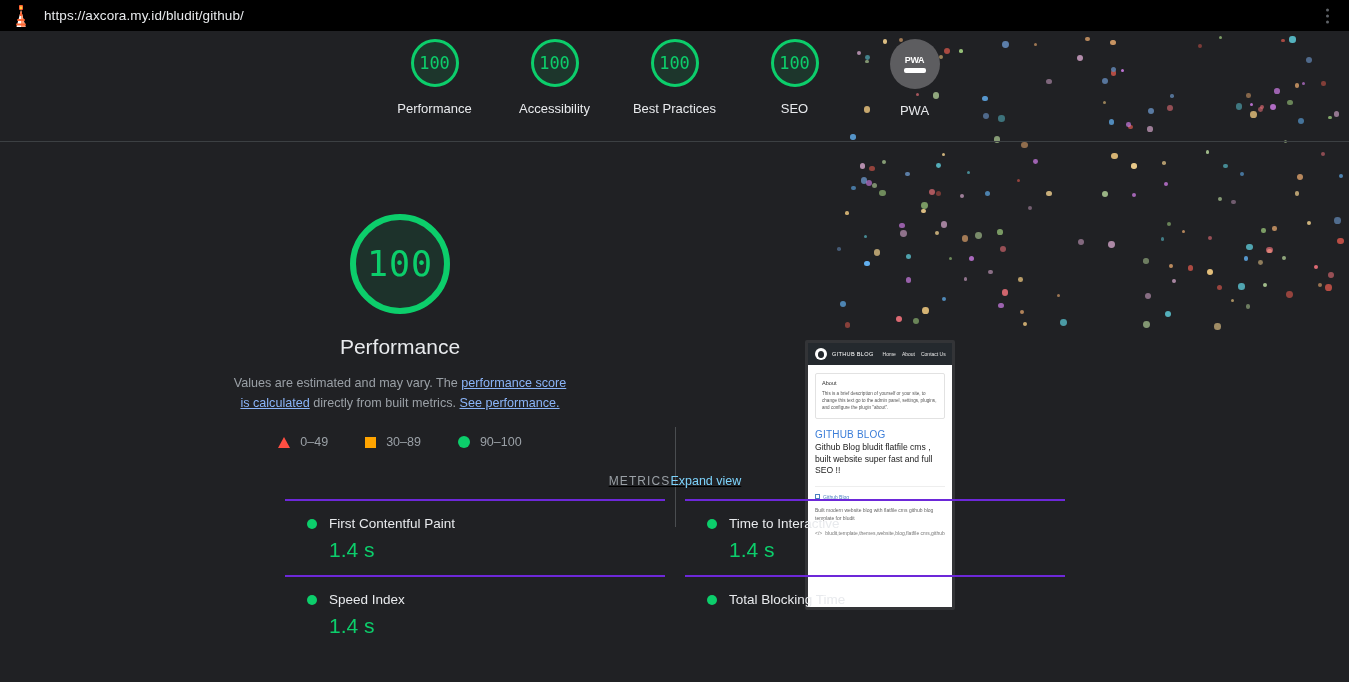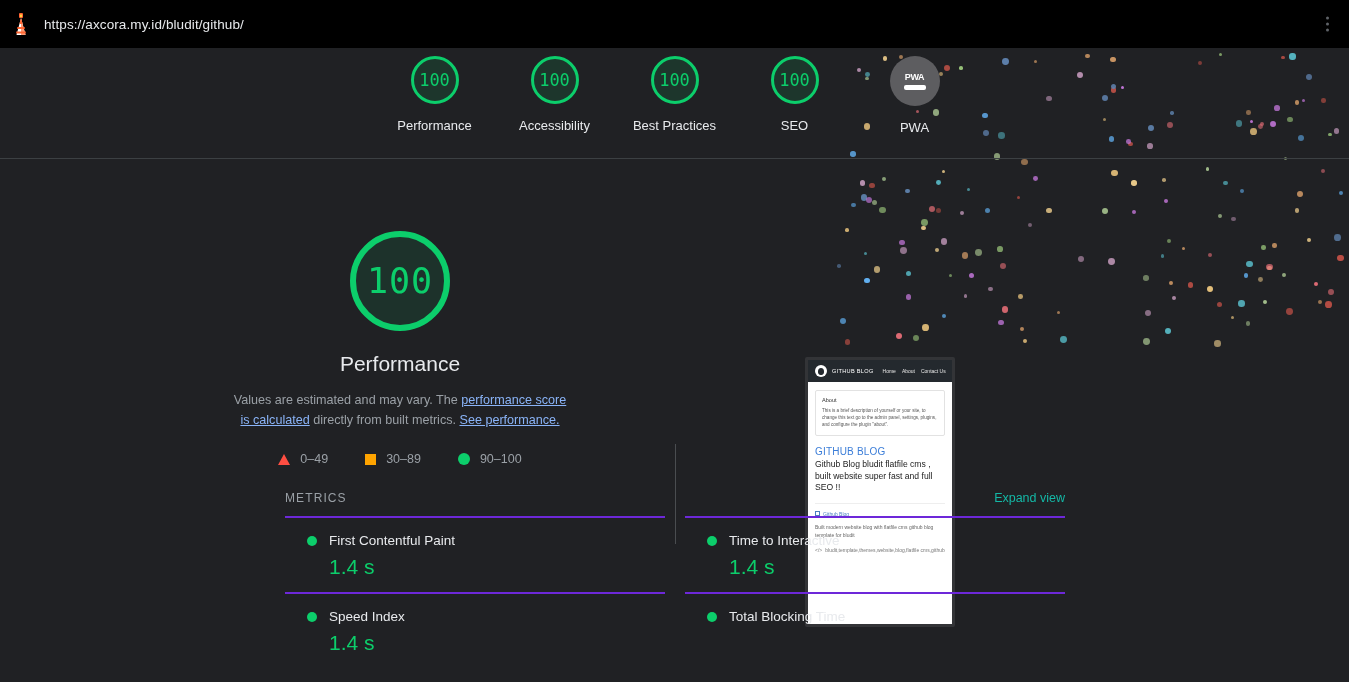--- a/index.html
+++ b/index.html
@@ -5,21 +5,21 @@
   * { box-sizing: border-box; margin: 0; padding: 0; }
   html, body {
     width: 1349px; height: 682px;
     background: #202124;
     font-family: "Liberation Sans", sans-serif;
     overflow: hidden;
   }
 
   
   .topbar {
-    height: 48px; width: 100%;
+    height: 31px; width: 100%;
     background: #000;
     display: flex; align-items: center;
     position: relative;
   }
   .lh-icon { margin-left: 10px; width: 22px; height: 24px; display: block; }
   .url-text {
     margin-left: 12px;
     color: #e8eaed; font-size: 13.5px; letter-spacing: .1px;
     white-space: nowrap;
   }
@@ -154,25 +154,26 @@
   .thumb-meta-ico { width: 5px; height: 5px; border: 1px solid #4a7fc1; flex: none; }
   .thumb-meta { color: #4a7fc1; font-size: 5px; }
   .thumb-desc { color: #666; font-size: 5px; line-height: 8px; margin-top: 6px; }
   .thumb-code-row { display: flex; gap: 3px; margin-top: 8px; align-items: flex-start; }
   .code-ico { color: #777; font-size: 5px; line-height: 7px; }
   .thumb-code { color: #777; font-size: 5px; line-height: 7px; }
 
   
   .metrics { position: relative; z-index: 3; margin-top: 25px; padding: 0 280px 0 285px; }
   .metrics-head {
-    display: flex; justify-content: space-between; align-items: baseline;
+    display: flex; justify-content: center; align-items: baseline;
     width: 780px;
+    text-decoration: underline;
   }
   .metrics-title { color: #9aa0a6; font-size: 12px; letter-spacing: 1.1px; }
-  .expand-view { color: #14b8a6; font-size: 12.5px; cursor: pointer; }
+  .expand-view { color: #7dd3fc; font-size: 12.5px; cursor: pointer; }
   .metrics-grid {
     margin-top: 11px;
     width: 780px;
     display: grid; grid-template-columns: 1fr 1fr; column-gap: 20px;
   }
   .metric {
     border-top: 2px solid #6d28d9;
     padding: 15px 0 13px 22px;
   }
   .metric-name { display: flex; align-items: center; gap: 12px; }

